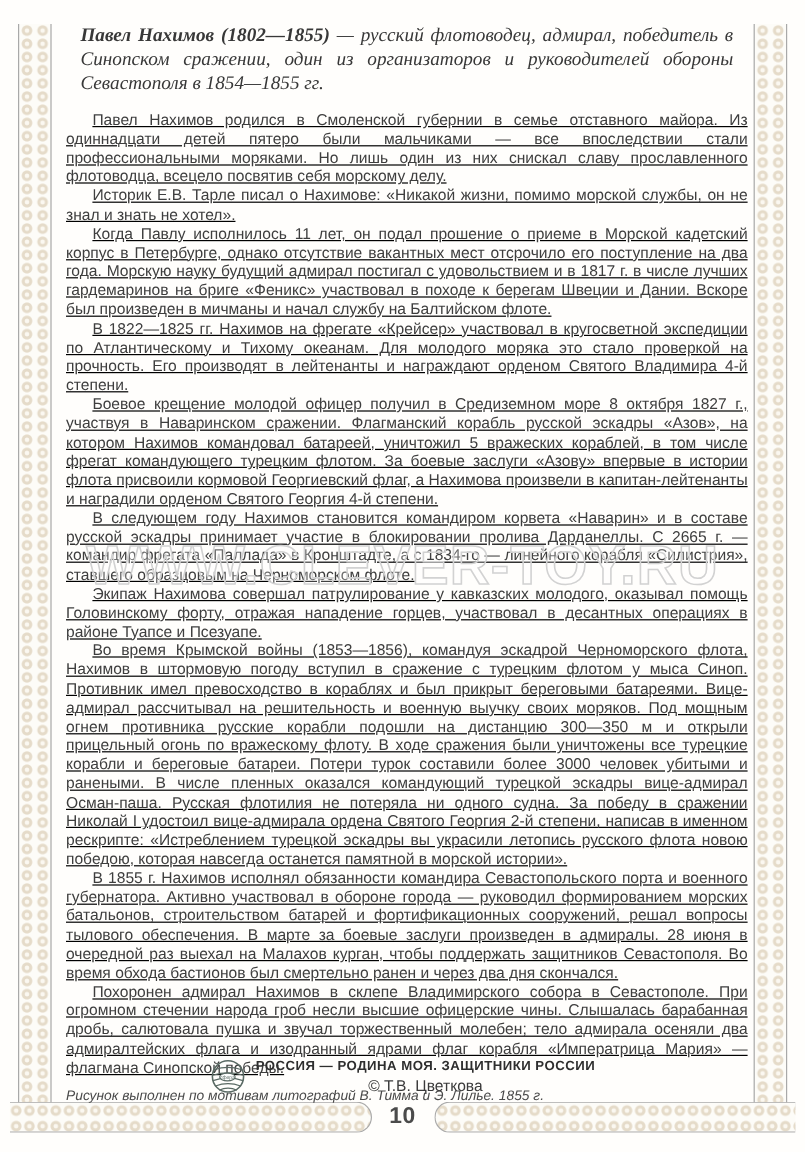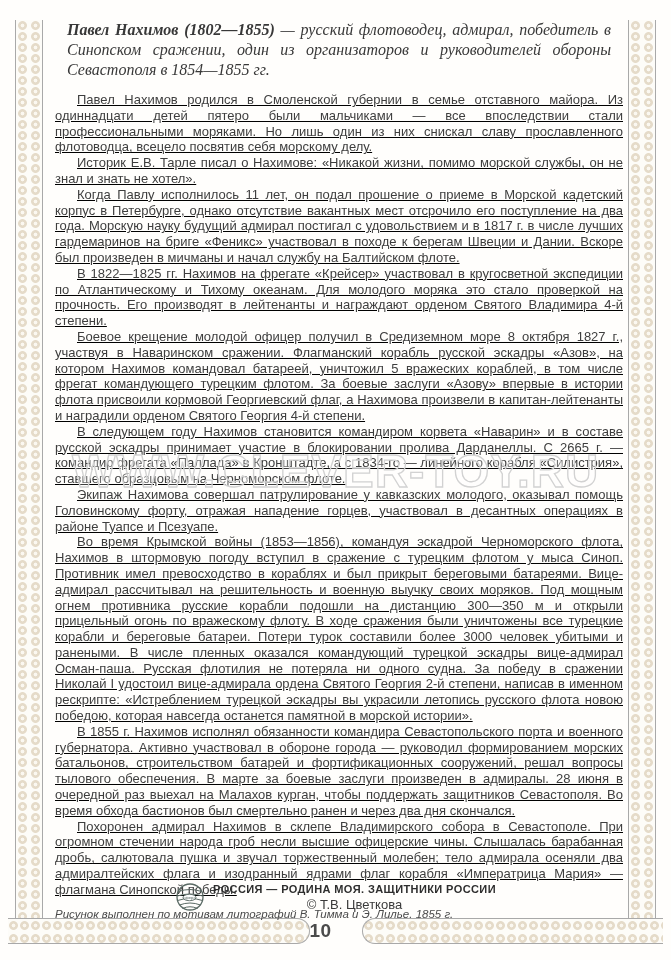--- a/index.html
+++ b/index.html
@@ -24,21 +24,21 @@
   }
   .band-seg{
     flex:1;background-color:#fdfcf8;
     border-top:1px solid #a9a9a9;border-bottom:1px solid #a9a9a9;
     background-image:radial-gradient(circle at 5.5px 6.5px,#fbf8f1 1.6px,#e5dbc9 2.2px,#e5dbc9 4px,rgba(229,219,201,0) 4.8px);
     background-size:11px 13px;
   }
   .band-seg.cap-right{border-right:1px solid #a9a9a9;border-radius:0 14px 14px 0 / 0 14px 14px 0;}
   .band-seg.cap-left{border-left:1px solid #a9a9a9;border-radius:14px 0 0 14px / 14px 0 0 14px;}
   .band-gap{
-    width:52px;display:flex;align-items:center;
+    width:52px;display:flex;align-items:center;justify-content:center;
     background:#fffefc;
   }
   .page-num{
     font-weight:bold;font-size:19px;color:#4b4b4b;letter-spacing:.5px;
   }
   
   .watermark{
     position:absolute;top:444px;left:50%;transform:translateX(-50%);
     white-space:nowrap;font-weight:bold;font-size:46px;letter-spacing:1px;
     color:rgba(255,255,255,.25);

